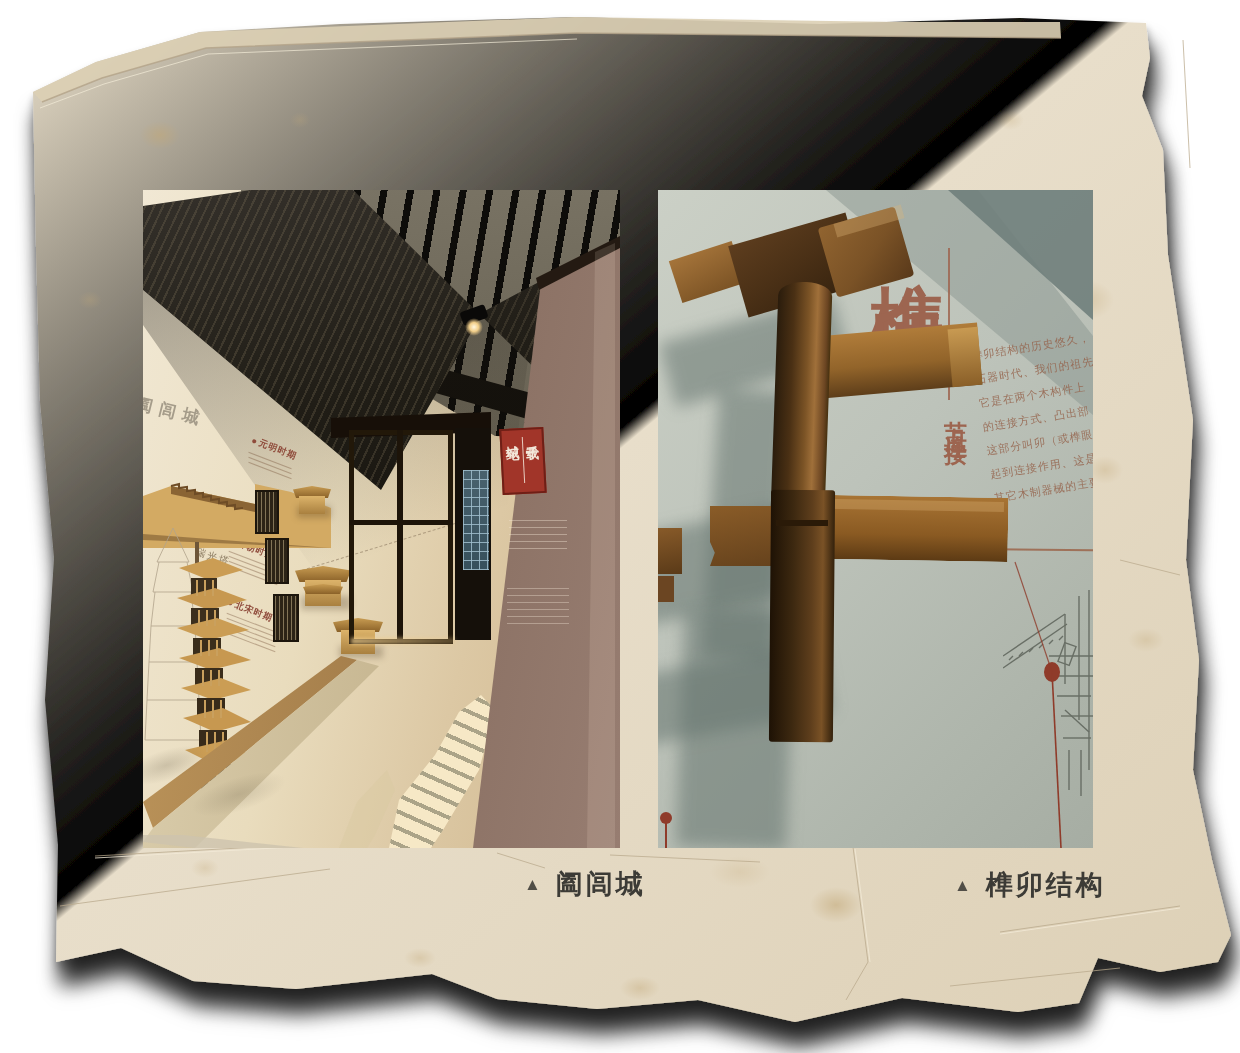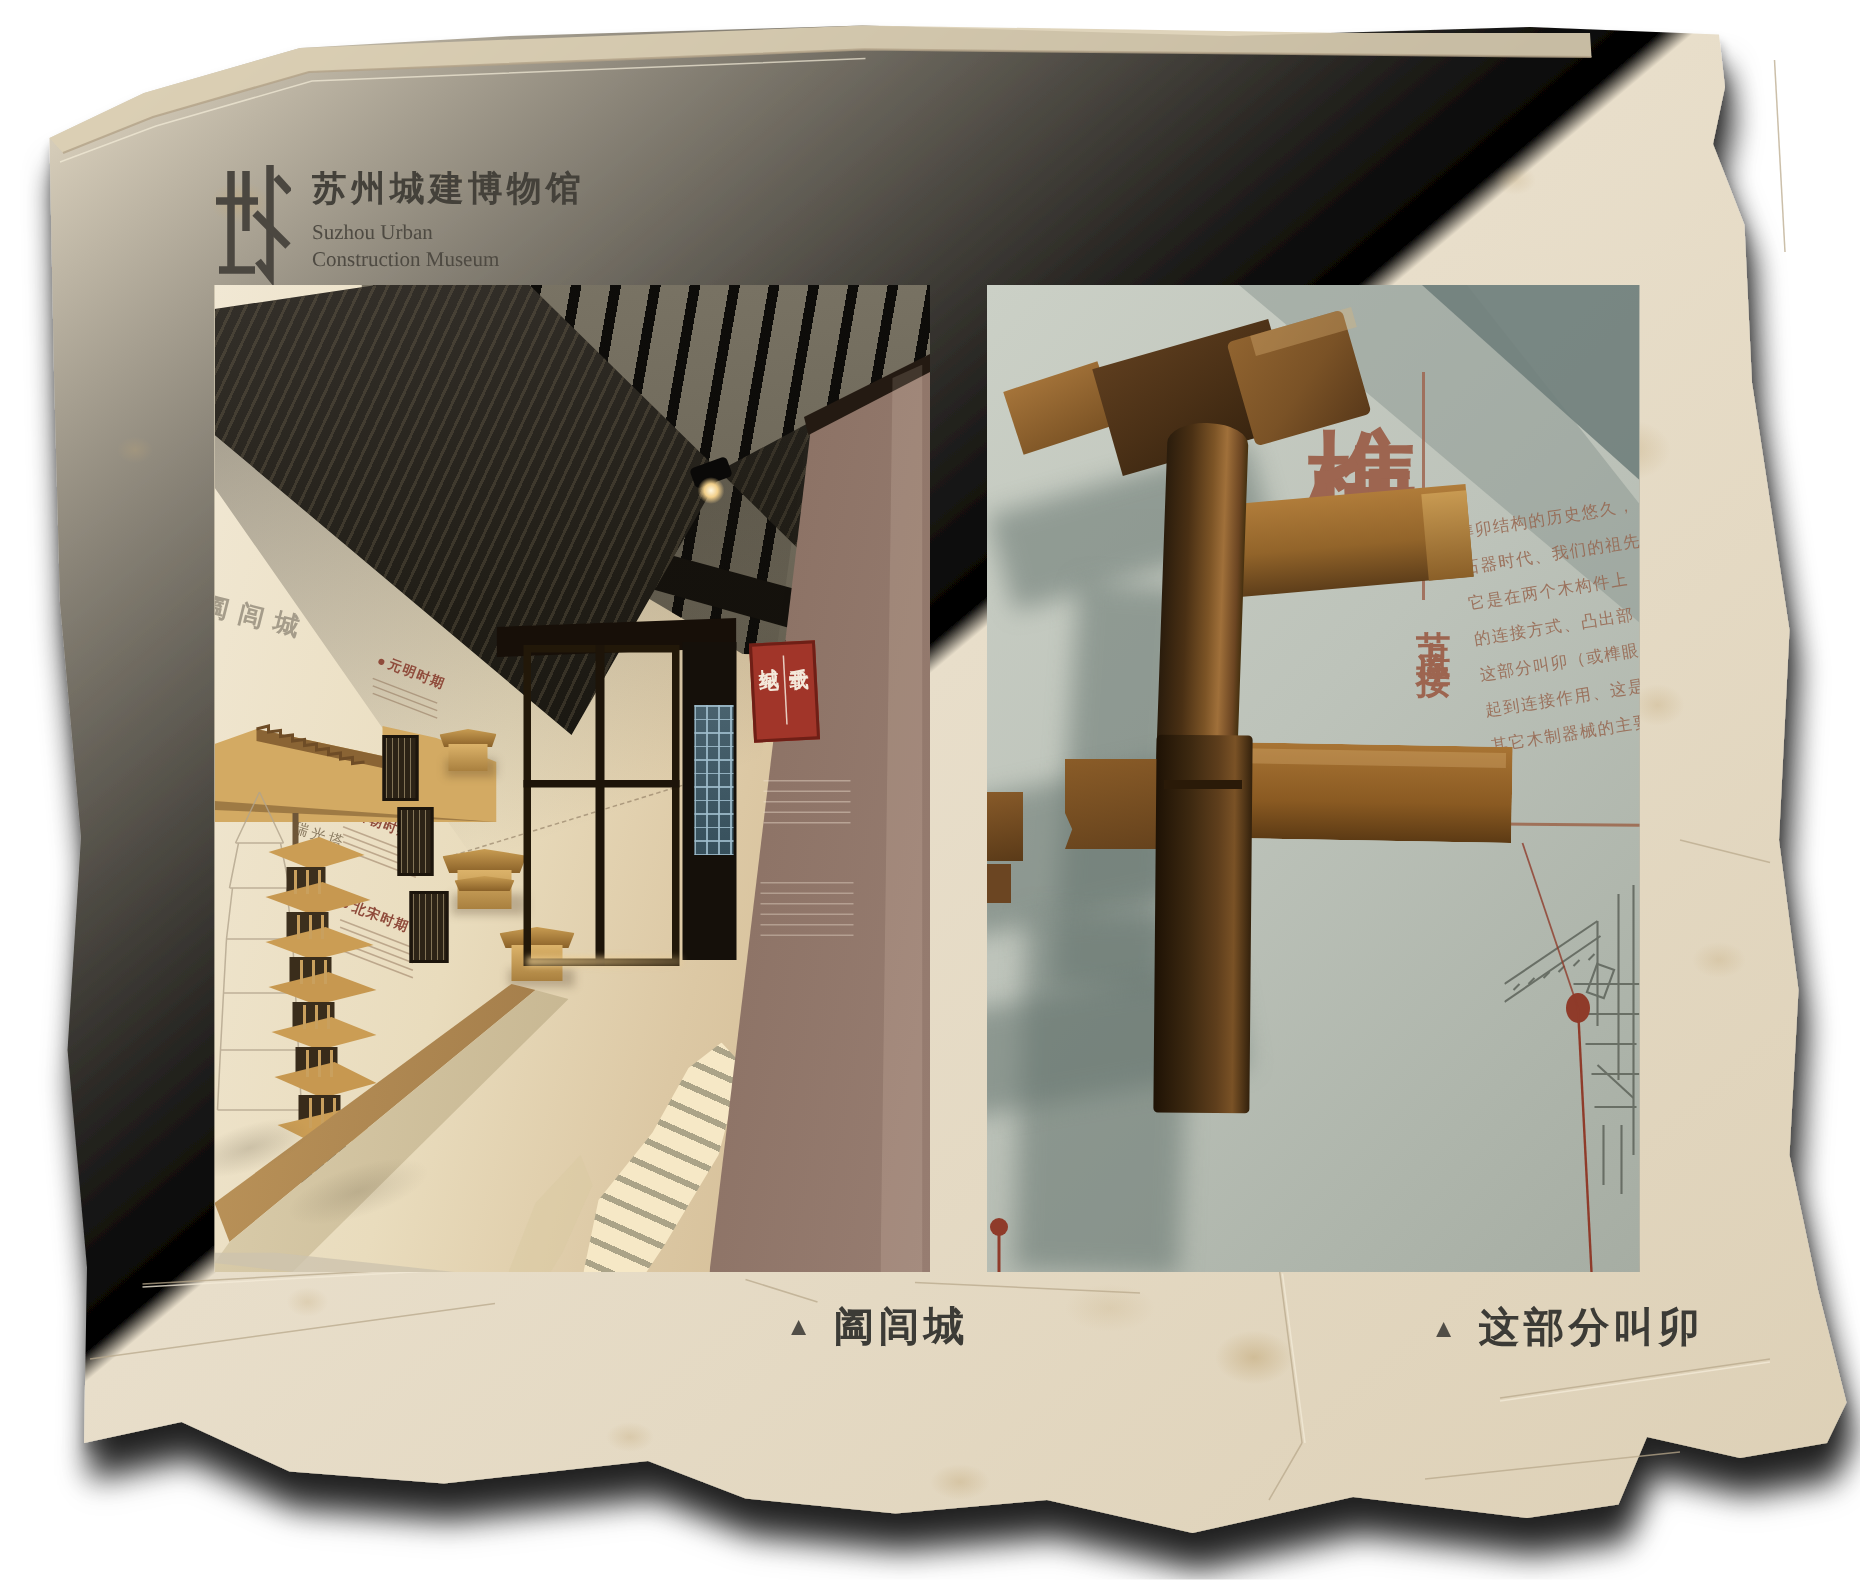--- a/index.html
+++ b/index.html
@@ -227,40 +227,20 @@
       <ellipse cx="420" cy="958" rx="16" ry="10" fill="url(#stain)" opacity=".6"></ellipse>
       <ellipse cx="205" cy="868" rx="14" ry="10" fill="url(#stain)" opacity=".5"></ellipse>
       <ellipse cx="1010" cy="120" rx="14" ry="10" fill="url(#stain)" opacity=".5"></ellipse>
       <ellipse cx="1146" cy="640" rx="18" ry="12" fill="url(#stain)" opacity=".55"></ellipse>
       <ellipse cx="90" cy="300" rx="12" ry="9" fill="url(#stain)" opacity=".5"></ellipse>
       <ellipse cx="740" cy="872" rx="30" ry="16" fill="url(#stain)" opacity=".4"></ellipse>
       <ellipse cx="300" cy="120" rx="10" ry="8" fill="url(#stain)" opacity=".45"></ellipse>
     </g>
   </svg>
 
-  <div class="logo">
-    <svg class="logo-mark" viewBox="0 0 54 86">
-      <g stroke="#4b4740" stroke-width="5" fill="none">
-        <path d="M14 10 V76"></path>
-        <path d="M24 10 V50"></path>
-        <path d="M4 30 H32"></path>
-        <path d="M6 76 H30"></path>
-        <path d="M40 6 V80 L32 70"></path>
-        <path d="M30 38 L52 60"></path>
-        <path d="M44 14 L53 24"></path>
-      </g>
-    </svg>
-    <div class="logo-text">
-      <div class="logo-zh">苏州城建博物馆</div>
-      <div class="logo-en">
-        <div>Suzhou Urban</div>
-        <div>Construction Museum</div>
-      </div>
-    </div>
-  </div>
 
   <div class="photo photo-left">
     <div class="abs lp-wall"></div>
     <div class="abs lp-deck"></div>
     <div class="abs lp-fascia"></div>
     <div class="abs lp-mesh"></div>
     <div class="abs lp-mesh2"></div>
     <div class="abs lp-spot"></div>
     <div class="abs lp-spot-glow"></div>
 
@@ -457,16 +437,16 @@
     <div class="abs rp-pin"></div>
     <div class="abs rp-pin-stem"></div>
   </div>
 
   <div class="caption" style="left:524px;top:866px;">
     <span class="tri">▲</span>
     <span class="txt">阖闾城</span>
   </div>
   <div class="caption" style="left:954px;top:867px;">
     <span class="tri">▲</span>
-    <span class="txt">这部分叫卯</span>
+    <span class="txt">榫卯结构</span>
   </div>
 
 </div>
 
 </body></html>

